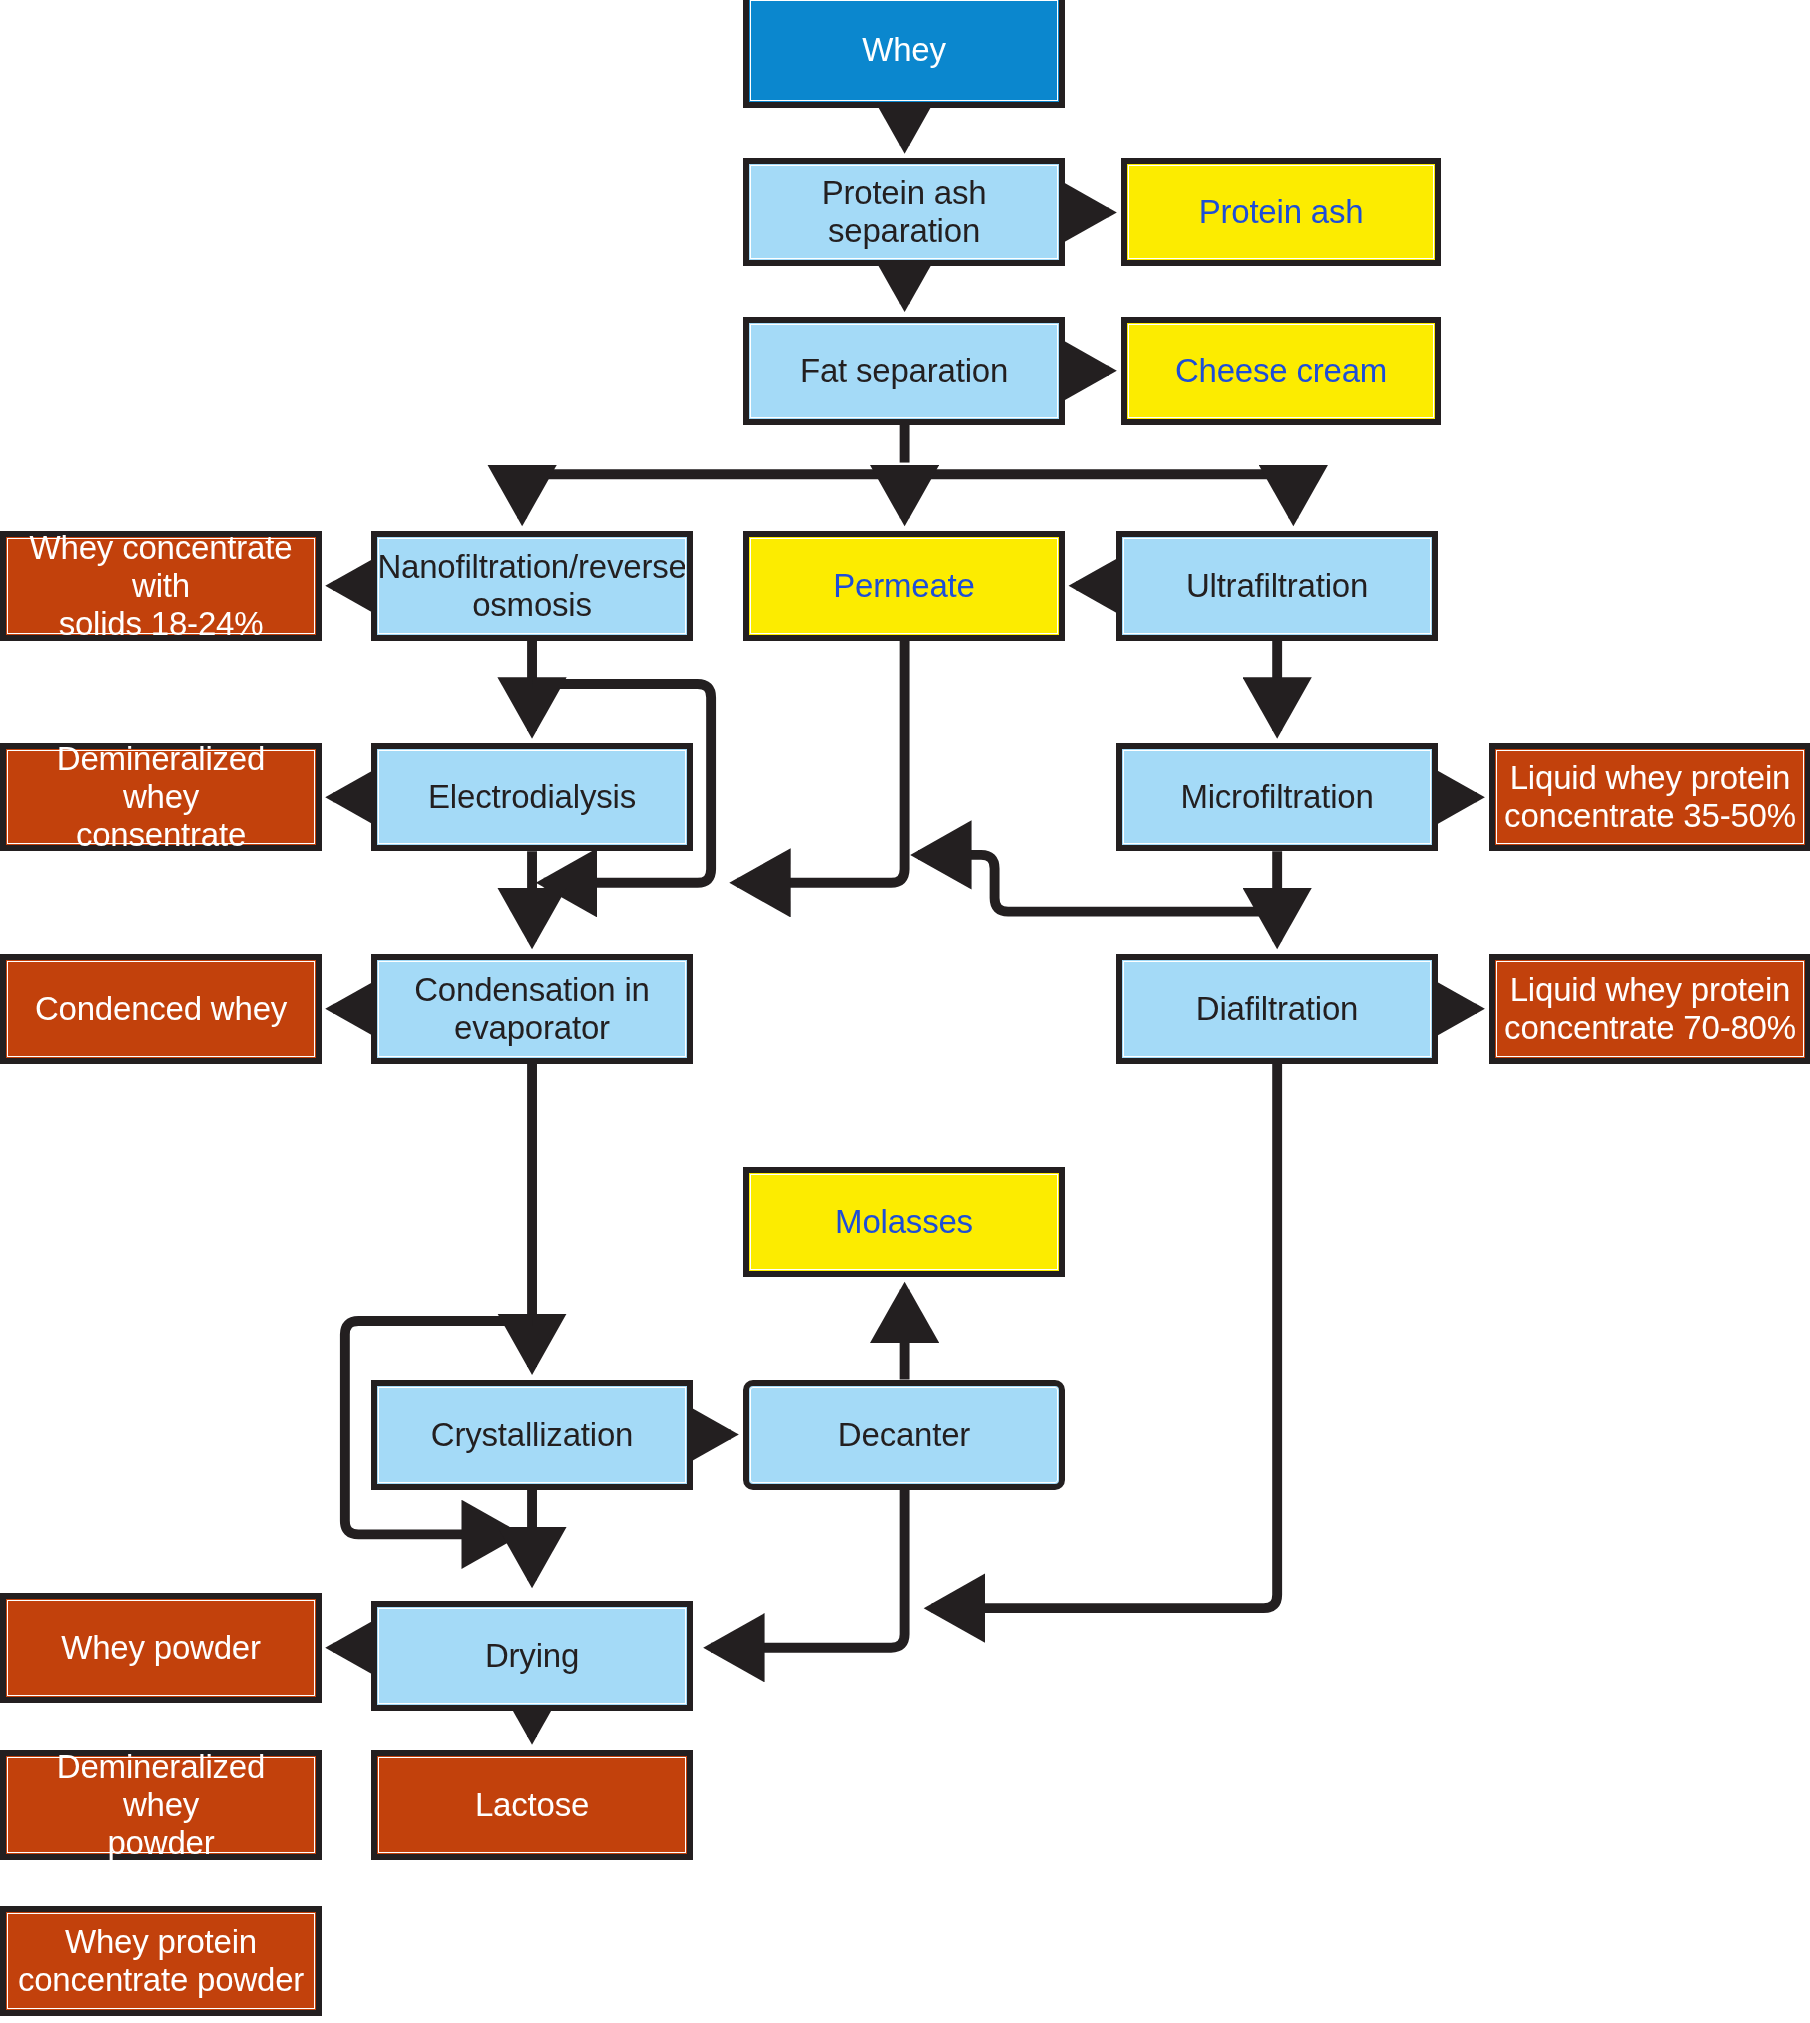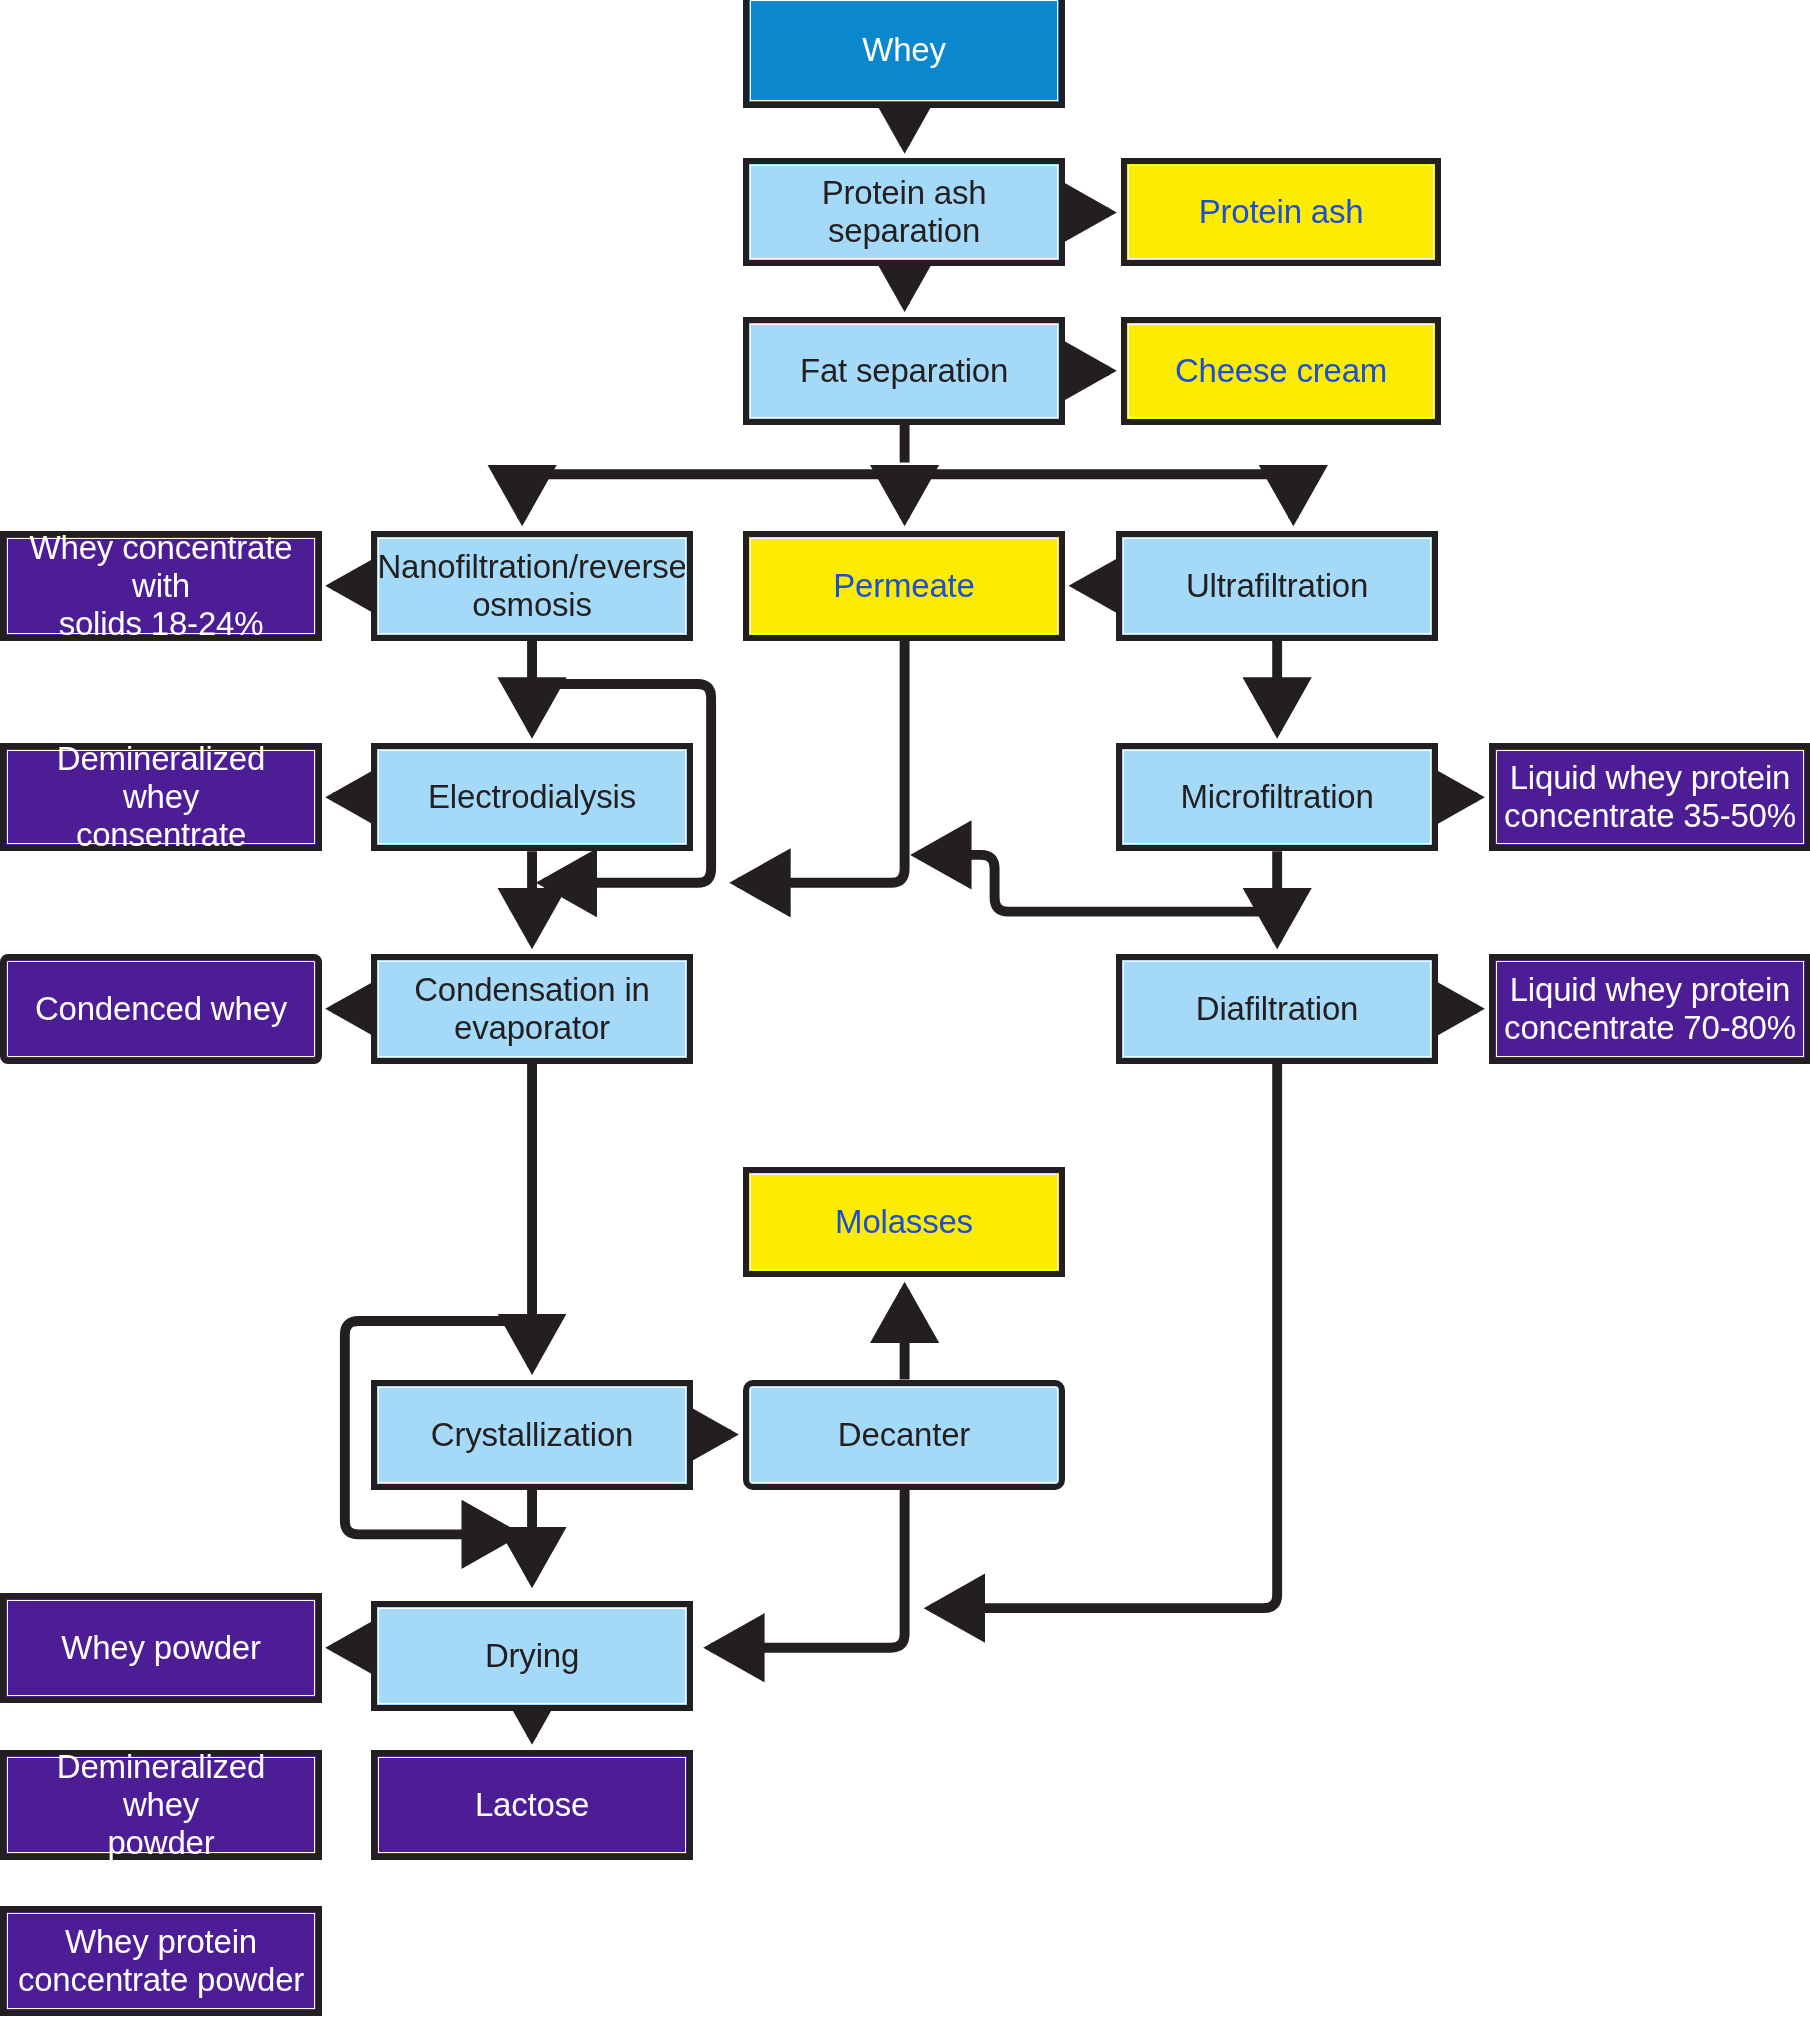--- a/index.html
+++ b/index.html
@@ -39,21 +39,21 @@
     font-size: 33px;
     line-height: 1.16;
     letter-spacing: -0.2px;
     padding: 0 9px;
     z-index: 5;
   }
   .node .lbl { display: block; white-space: pre-line; }
   .t-source  { background: #0b87ce; color: #ffffff; }
   .t-process { background: #a4daf7; color: #231f20; }
   .t-byprod  { background: #fcec00; color: #1d4ed8; }
-  .t-product { background: #4c1d95; color: #ffffff; }
+  .t-product { background: #c2410c; color: #ffffff; }
 </style>
 </head>
 <body>
 
 <div id="stage">
 
   <svg id="edges" viewBox="0 0 2012 2248" xmlns="http://www.w3.org/2000/svg">
     <defs>
       <marker id="ah" markerWidth="7" markerHeight="7" refX="5.4" refY="3.5" orient="auto" markerUnits="strokeWidth">
         <path d="M0,0 L6.2,3.5 L0,7 z" fill="#231f20"></path>
@@ -170,21 +170,21 @@
         <span class="lbl">Liquid whey protein
 concentrate 35-50%</span>
       </div>
       <div class="node t-process" style="left: 371px; top: 954px; width: 322px; height: 110px;">
         <span class="lbl">Condensation in
 evaporator</span>
       </div>
       <div class="node t-process" style="left: 1116px; top: 954px; width: 322px; height: 110px;">
         <span class="lbl">Diafiltration</span>
       </div>
-      <div class="node t-product" style="left: 0px; top: 954px; width: 322px; height: 110px; border-radius: 8px;">
+      <div class="node t-product" style="left: 0px; top: 954px; width: 322px; height: 110px;">
         <span class="lbl">Condenced whey</span>
       </div>
       <div class="node t-product" style="left: 1489px; top: 954px; width: 322px; height: 110px;">
         <span class="lbl">Liquid whey protein
 concentrate 70-80%</span>
       </div>
       <div class="node t-byprod" style="left: 743px; top: 1167px; width: 322px; height: 110px;">
         <span class="lbl">Molasses</span>
       </div>
       <div class="node t-process" style="left: 371px; top: 1380px; width: 322px; height: 110px;">

